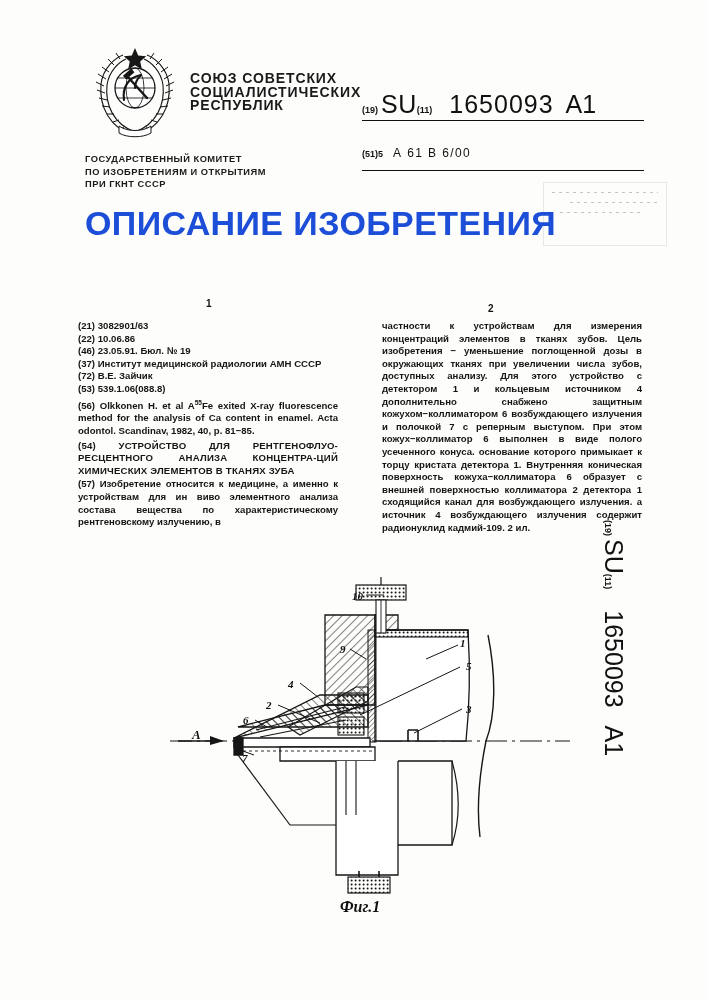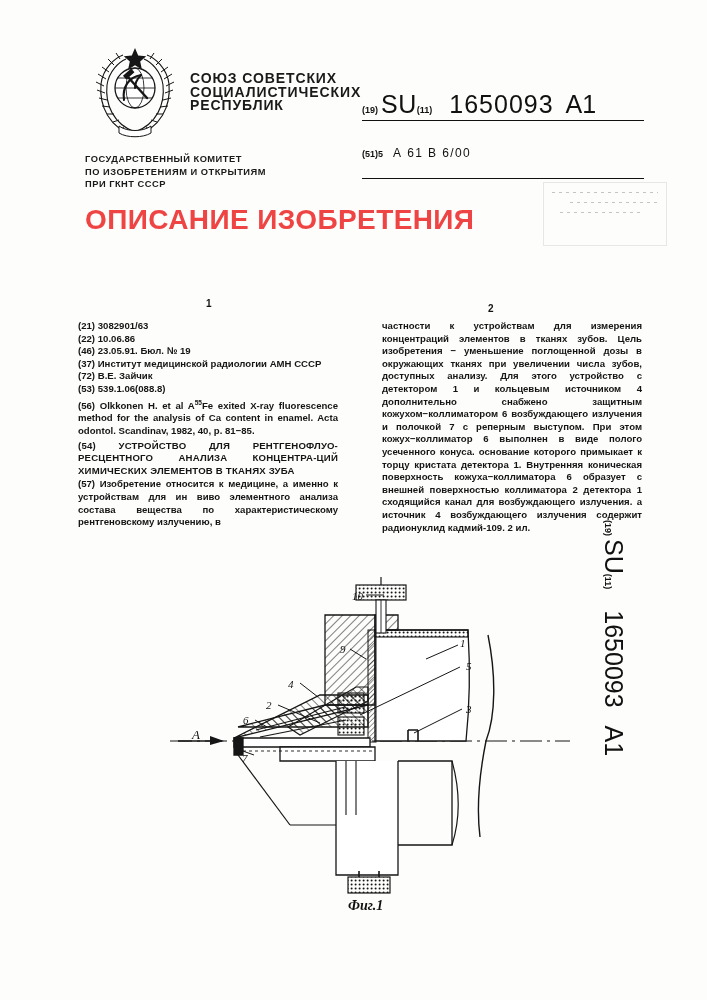--- a/index.html
+++ b/index.html
@@ -86,21 +86,21 @@
   .ipcblock {
     position: absolute;
     left: 362px;
     top: 146px;
     width: 300px;
   }
   .ipcline {
     display: flex;
     align-items: baseline;
     border-bottom: 1.3px solid #111;
-    padding-bottom: 18px;
+    padding-bottom: 10px;
     width: 282px;
   }
   .ipc-kind { font-size: 9px; font-weight: bold; margin-right: 10px; }
   .ipc-code { font-size: 12px; letter-spacing: 1.4px; }
 
   .stamp {
     position: absolute;
     left: 543px;
     top: 182px;
     width: 122px;
@@ -115,24 +115,24 @@
     background: repeating-linear-gradient(90deg,
       #777 0px, #777 3px, transparent 3px, transparent 7px);
   }
   .stamp .sline.s2 { margin-left: 26px; }
   .stamp .sline.s3 { margin-left: 16px; margin-right: 22px; }
 
   .title-main {
     position: absolute;
     left: 85px;
     top: 204px;
-    font-size: 28px;
+    font-size: 34px;
     font-weight: bold;
     letter-spacing: 0.4px;
-    color: #ef4444;
+    color: #1d4ed8;
   }
   .title-sub {
     position: absolute;
     left: 85px;
     top: 245px;
     font-size: 12.5px;
     font-weight: bold;
     letter-spacing: 1.6px;
     color: #111;
   }
@@ -193,33 +193,33 @@
   
   .figure {
     position: absolute;
     left: 170px;
     top: 575px;
     width: 400px;
     height: 360px;
   }
   .figcaption {
     position: absolute;
-    left: 348px;
+    left: 340px;
     top: 898px;
-    font-size: 14px;
+    font-size: 16px;
     font-style: italic;
     font-family: "Liberation Serif", serif;
     font-weight: bold;
   }
   .calloutlayer { position: absolute; inset: 0; pointer-events: none; }
   .callout {
     position: absolute;
     font-family: "Liberation Serif", serif;
     font-style: italic;
-    font-weight: normal;
+    font-weight: bold;
     font-size: 11px;
     color: #111;
   }
 </style>
 </head>
 <body>
 
 <div class="page">
 
   <div class="emblem">

